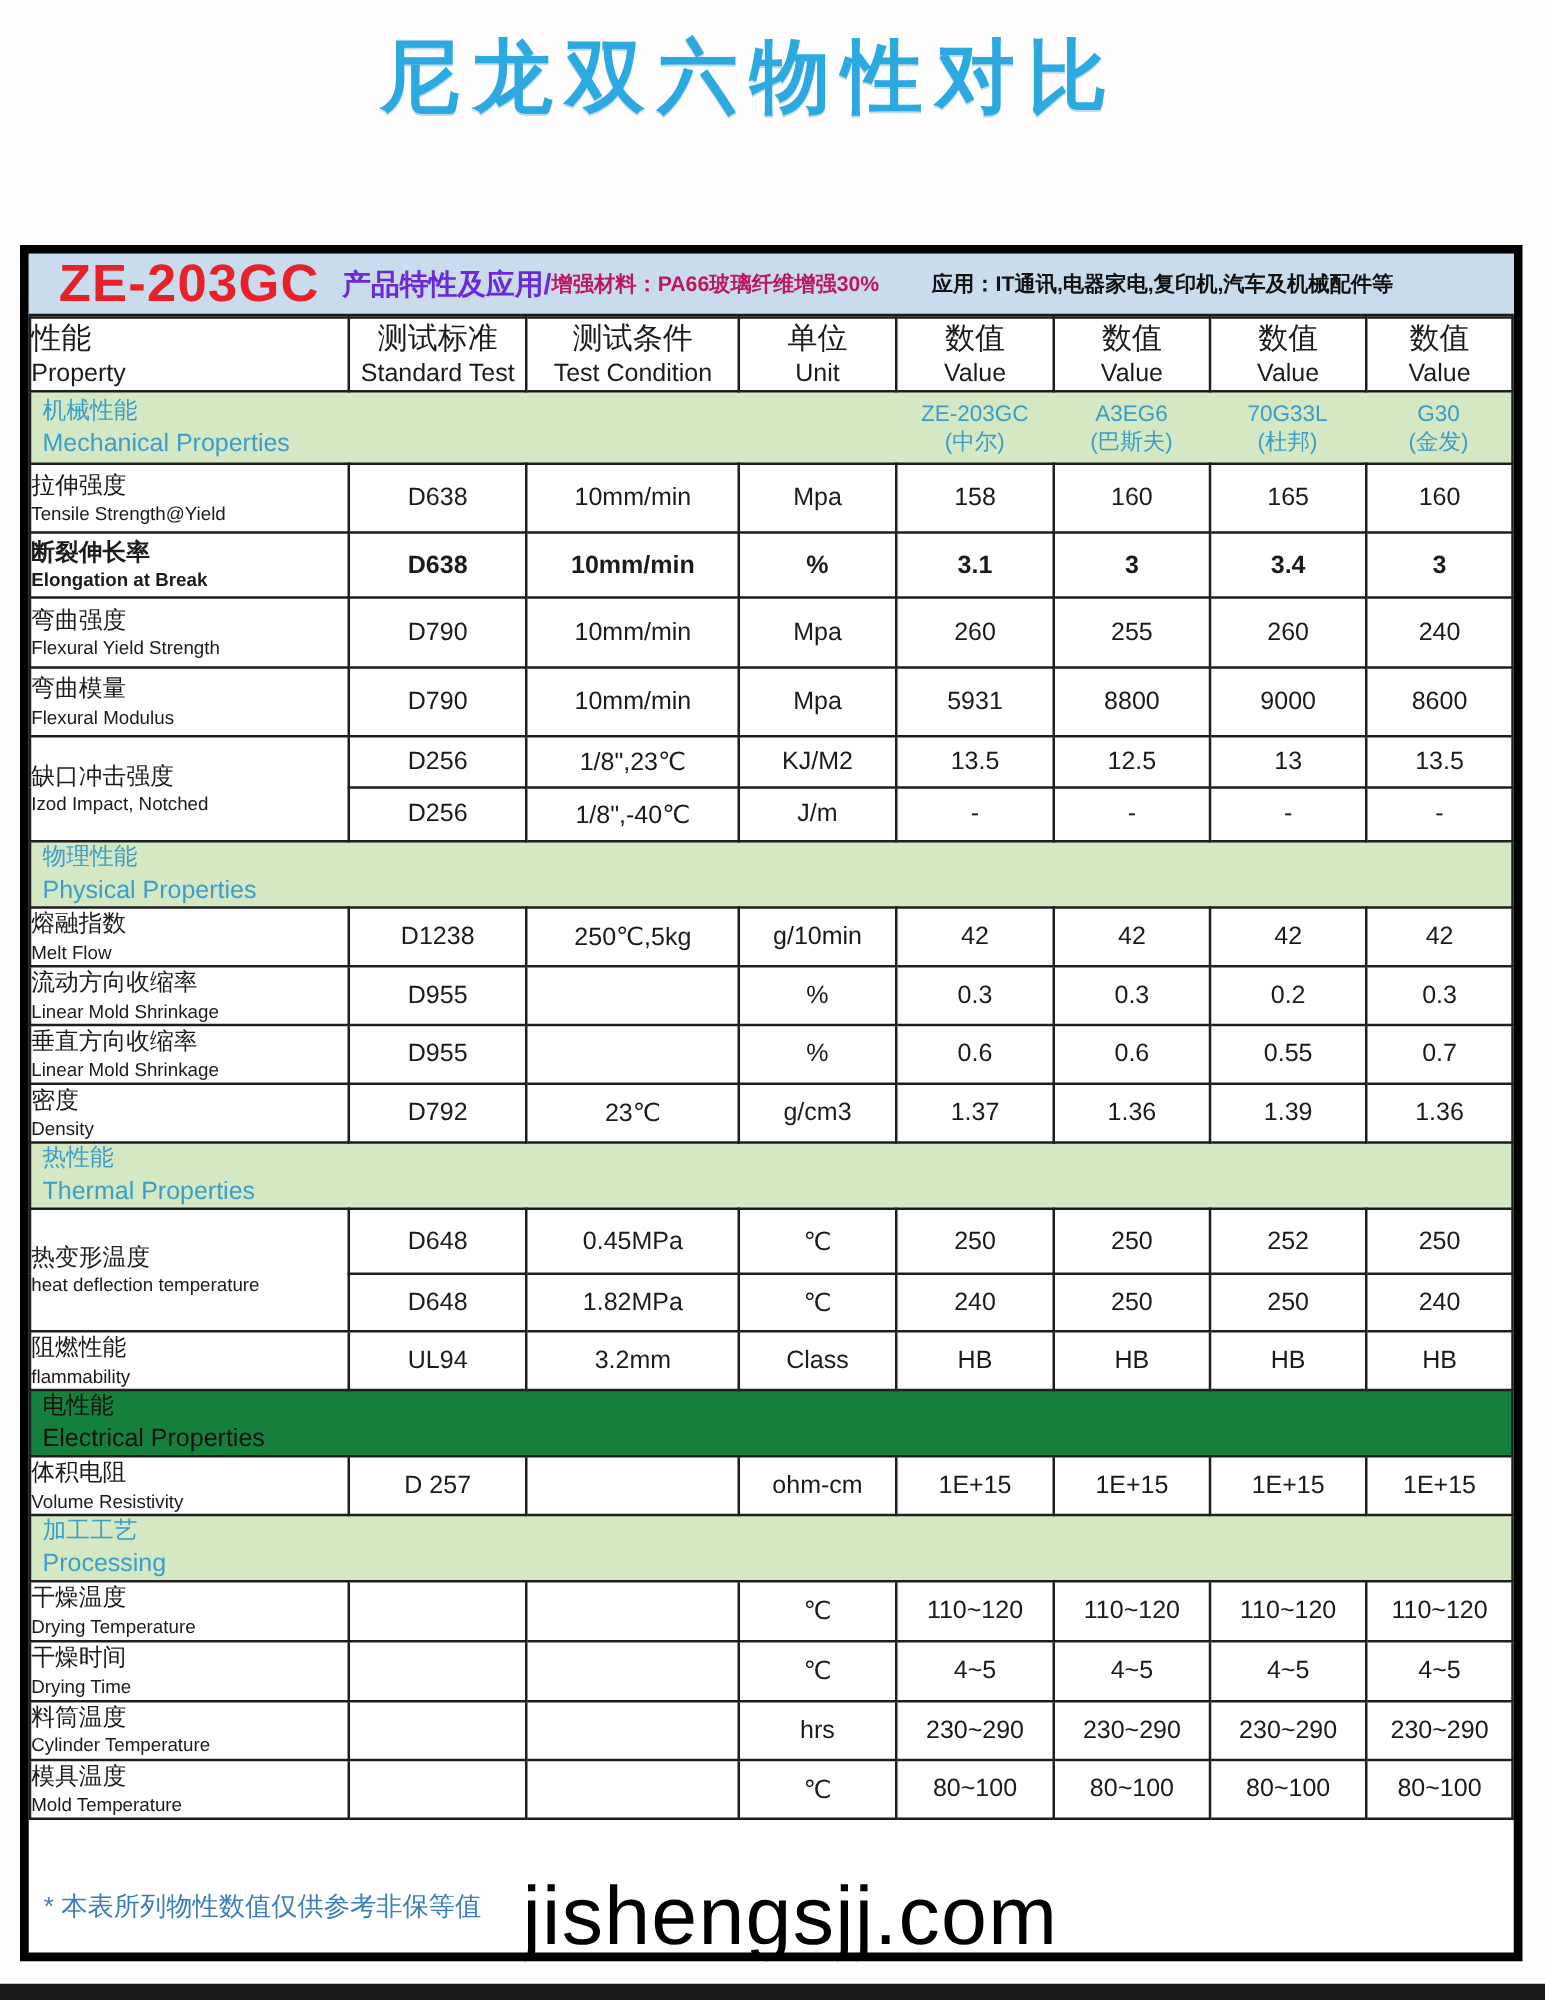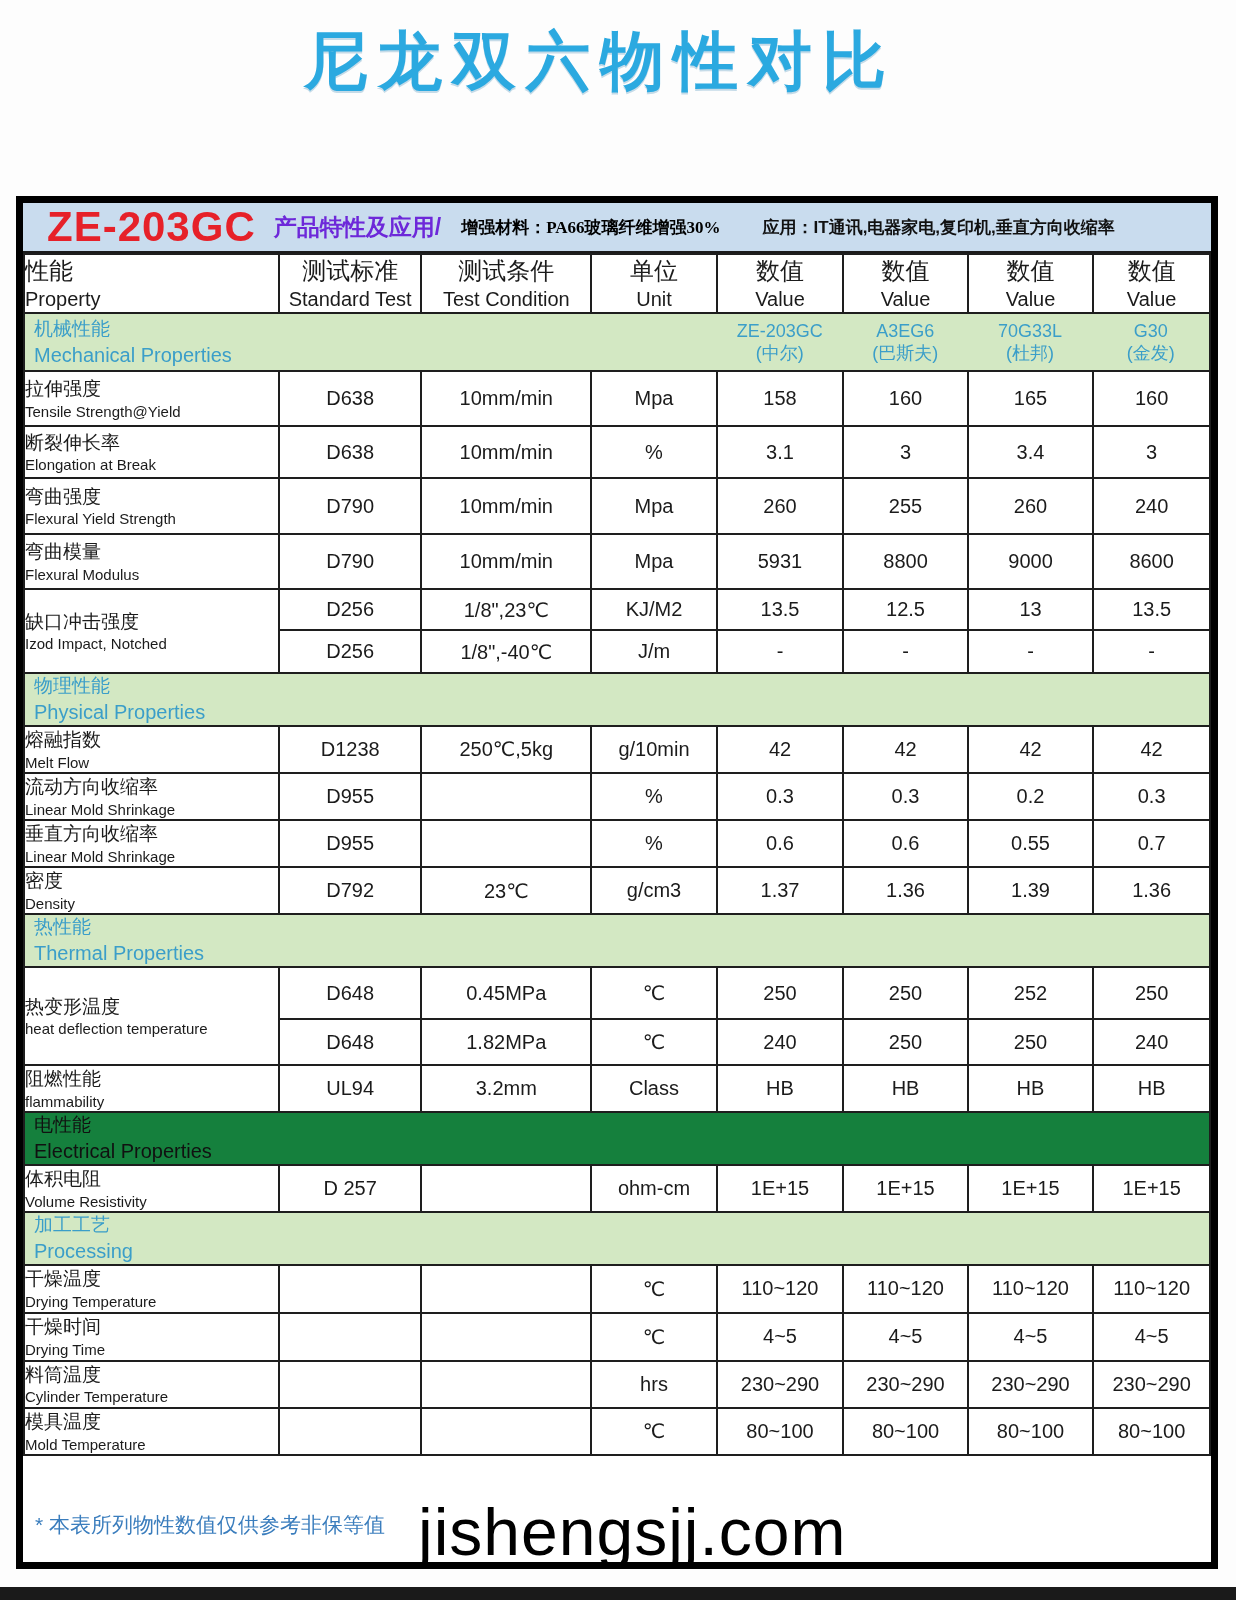--- a/index.html
+++ b/index.html
@@ -18,21 +18,21 @@
     position:absolute;left:16px;top:196px;width:1202px;height:1373px;
     border:7px solid #000000;background:#fff;box-sizing:border-box;
   }
   
   .header-bar{
     height:50px;background:#C9DCEE;border-bottom:2px solid #1b1b1b;
     display:flex;align-items:center;box-sizing:border-box;padding:0 10px;
   }
   .product-code{color:#E62129;font-size:42px;font-weight:bold;letter-spacing:1px;margin:0 18px 0 14px;line-height:1;}
   .hb-heading{font-size:23px;font-weight:bold;color:#6d28d9;}
-  .hb-reinforce{font-size:17px;font-weight:bold;color:#000000;margin-left:20px;font-family:Liberation Serif, serif;}
+  .hb-reinforce{font-size:17px;font-weight:bold;color:#be185d;margin-left:0;}
   .hb-application{font-size:17px;font-weight:bold;color:#111;margin-left:42px;}
   
   table.spec{border-collapse:collapse;width:100%;table-layout:fixed;}
   table.spec td{border:2px solid #1e1e1e;box-sizing:border-box;padding:0;vertical-align:middle;}
   tr.col-header td{background:#fff;}
   .hdr-cn{font-size:24px;line-height:1.3;}
   .hdr-en{font-size:20px;line-height:1.3;}
   td.center{text-align:center;}
   td.prop{padding-left:9px;}
   .prop-cn{font-size:19px;line-height:1.35;}
@@ -63,21 +63,21 @@
 </head>
 <body>
 
 <div class="page-title">尼龙双六物性对比</div>
 
 <div class="sheet">
   <div class="header-bar">
     <span class="product-code">ZE-203GC</span>
     <span class="hb-heading">产品特性及应用/</span>
     <span class="hb-reinforce">增强材料：PA66玻璃纤维增强30%</span>
-    <span class="hb-application">应用：IT通讯,电器家电,复印机,垂直方向收缩率</span>
+    <span class="hb-application">应用：IT通讯,电器家电,复印机,汽车及机械配件等</span>
   </div>
 
   <table class="spec">
     <colgroup>
       <col style="width:21.50%">
         <col style="width:12.00%">
         <col style="width:14.33%">
         <col style="width:10.58%">
       <col style="width:10.67%">
         <col style="width:10.50%">
@@ -151,21 +151,21 @@
             <div class="prop-en">Tensile Strength@Yield</div>
           </td>
           <td class="data">D638</td>
           <td class="data">10mm/min</td>
           <td class="data">Mpa</td>
           <td class="data">158</td>
           <td class="data">160</td>
           <td class="data">165</td>
           <td class="data">160</td>
         </tr>
-        <tr style="height: 52px;">
+        <tr style="height: 52px; font-weight: bold;">
           <td class="prop">
             <div class="prop-cn">断裂伸长率</div>
             <div class="prop-en">Elongation at Break</div>
           </td>
           <td class="data">D638</td>
           <td class="data">10mm/min</td>
           <td class="data">%</td>
           <td class="data">3.1</td>
           <td class="data">3</td>
           <td class="data">3.4</td>

